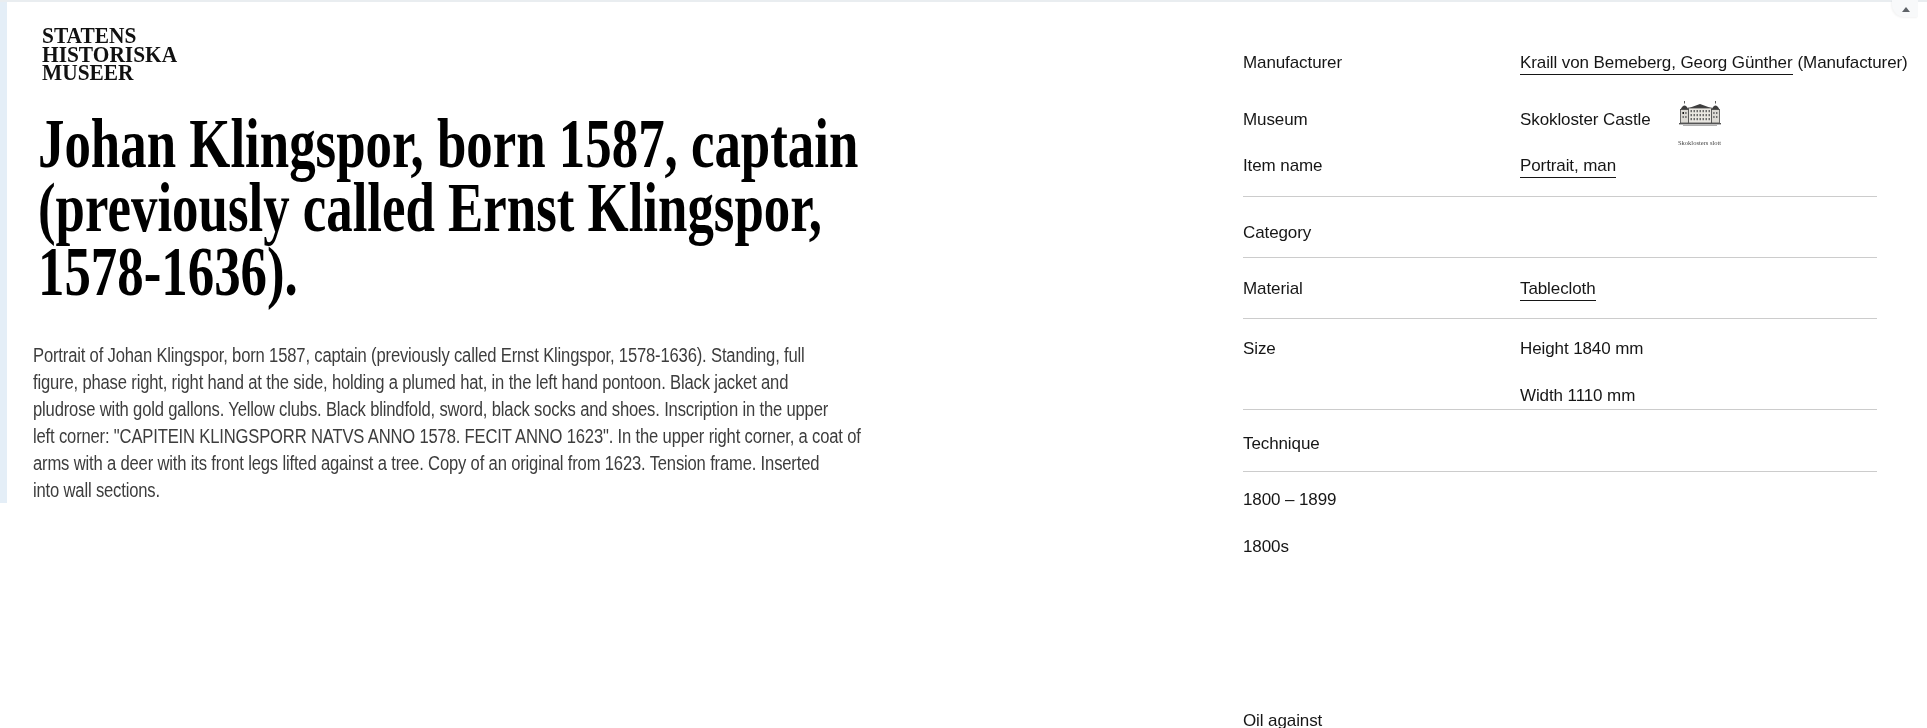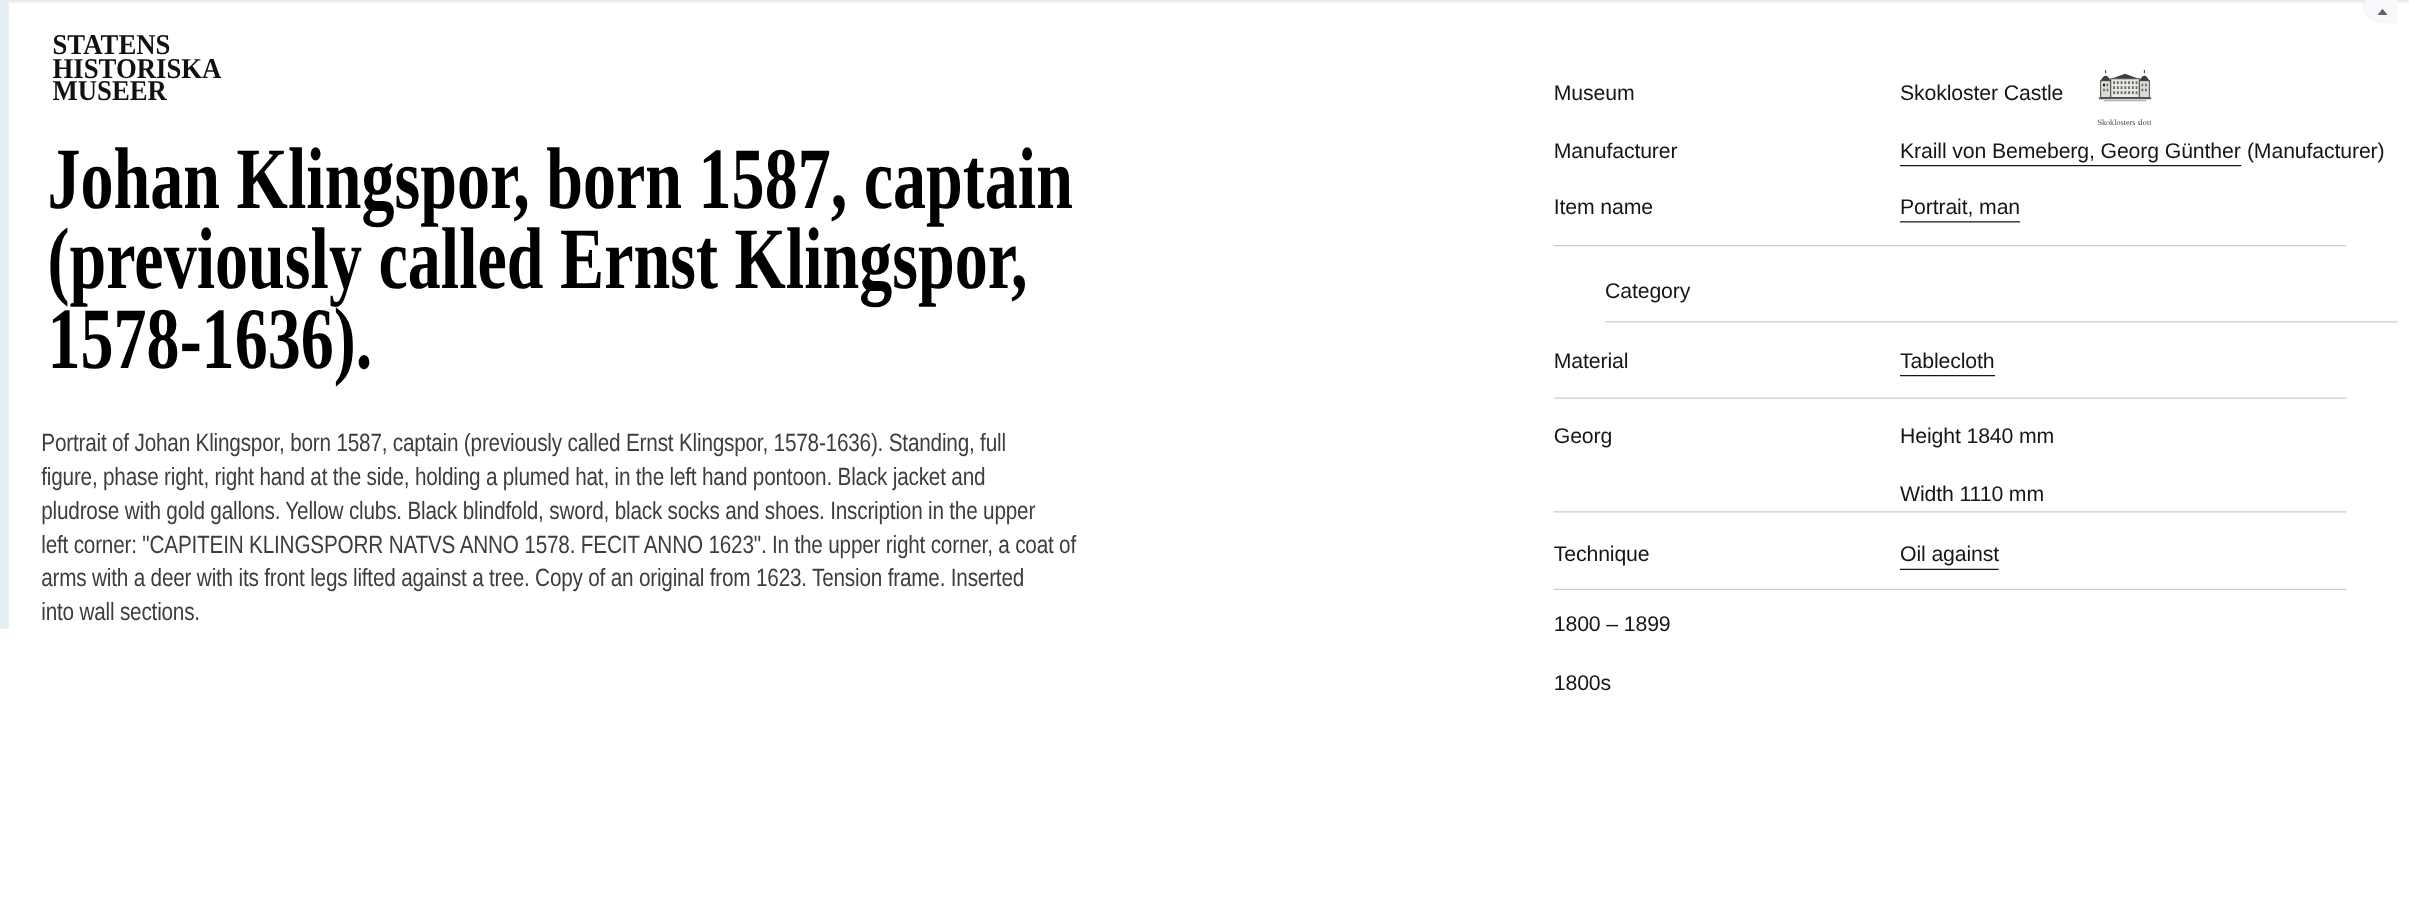--- a/index.html
+++ b/index.html
@@ -43,24 +43,24 @@
   .details{
     position:absolute;left:1243px;top:52px;width:634px;
     font-size:17px;line-height:22px;letter-spacing:-0.1px;color:var(--text-primary);
   }
   .detail-row{display:flex;align-items:flex-start;width:100%;}
   .detail-label{flex:0 0 277px;width:277px;}
   .detail-value{flex:1;white-space:nowrap;}
   .row-museum{padding-top:12px;height:58px;}
   .row-manufacturer{height:45px;}
   .row-item-name{height:42px;border-bottom:1px solid var(--divider);}
-  .row-category{padding-top:25px;height:61px;border-bottom:1px solid var(--divider);margin-left:41px;}
+  .row-category{padding-top:25px;height:61px;border-bottom:1px solid var(--divider);}
   .row-material{padding-top:20px;height:61px;border-bottom:1px solid var(--divider);}
   .row-size{padding-top:19px;height:91px;border-bottom:1px solid var(--divider);}
-  .row-technique{padding-top:23px;height:62px;border-bottom:1px solid var(--divider);}
+  .row-technique{padding-top:23px;height:62px;border-bottom:1px solid var(--divider);flex-direction:column;}
   .row-dating{padding-top:17px;}
   .value-line + .value-line{margin-top:25px;}
   .link-value{border-bottom:1px solid #161616;padding-bottom:2px;cursor:pointer;}
   .suffix{margin-left:5px;}
 
   .museum-wrap{display:flex;align-items:flex-start;}
   .castle-logo{margin-left:24px;margin-top:-8px;text-align:center;width:50px;cursor:pointer;}
   .castle-logo svg{display:block;margin:0 auto;}
   .castle-caption{
     font-family:"Liberation Serif",serif;font-size:6.5px;line-height:8px;color:#444;
@@ -101,20 +101,24 @@
   <div class="description">
       <div>Portrait of Johan Klingspor, born 1587, captain (previously called Ernst Klingspor, 1578-1636). Standing, full</div>
       <div>figure, phase right, right hand at the side, holding a plumed hat, in the left hand pontoon. Black jacket and</div>
       <div>pludrose with gold gallons. Yellow clubs. Black blindfold, sword, black socks and shoes. Inscription in the upper</div>
       <div>left corner: "CAPITEIN KLINGSPORR NATVS ANNO 1578. FECIT ANNO 1623". In the upper right corner, a coat of</div>
       <div>arms with a deer with its front legs lifted against a tree. Copy of an original from 1623. Tension frame. Inserted</div>
       <div>into wall sections.</div>
     </div>
 
   <div class="details">
+      <div class="detail-row row-manufacturer">
+        <div class="detail-label">Manufacturer</div>
+        <div class="detail-value"><span class="link-value">Kraill von Bemeberg, Georg Günther</span><span class="suffix">(Manufacturer)</span></div>
+      </div>
       <div class="detail-row row-museum">
         <div class="detail-label">Museum</div>
         <div class="detail-value museum-wrap">
           <span class="plain-value">Skokloster Castle</span>
   <span class="castle-logo">
     <svg width="44" height="28" viewBox="0 0 44 28">
 
       <polygon points="11,7 22,3 33,7" fill="#3d3d3d"></polygon>
 
       <rect x="10.5" y="7" width="23" height="15" fill="#e9e7e1" stroke="#4a4a4a" stroke-width="0.8"></rect>
@@ -159,37 +163,33 @@
       <rect x="35.2" y="15" width="1.4" height="2" fill="#6a6a6a"></rect>
               <rect x="38" y="15" width="1.4" height="2" fill="#6a6a6a"></rect>
 
       <rect x="1" y="22" width="42" height="1.4" fill="#555"></rect>
       <rect x="5" y="24.2" width="34" height="0.8" fill="#9a9a9a"></rect>
     </svg>
     <span class="castle-caption">Skoklosters slott</span>
   </span>
 </div>
       </div>
-      <div class="detail-row row-manufacturer">
-        <div class="detail-label">Manufacturer</div>
-        <div class="detail-value"><span class="link-value">Kraill von Bemeberg, Georg Günther</span><span class="suffix">(Manufacturer)</span></div>
-      </div>
       <div class="detail-row row-item-name">
         <div class="detail-label">Item name</div>
         <div class="detail-value"><span class="link-value">Portrait, man</span></div>
       </div>
       <div class="detail-row row-category">
         <div class="detail-label">Category</div>
       </div>
       <div class="detail-row row-material">
         <div class="detail-label">Material</div>
         <div class="detail-value"><span class="link-value">Tablecloth</span></div>
       </div>
       <div class="detail-row row-size">
-        <div class="detail-label">Georg</div>
+        <div class="detail-label">Size</div>
         <div class="detail-value">
           <div class="value-line">Height 1840 mm</div>
           <div class="value-line">Width 1110 mm</div>
         </div>
       </div>
       <div class="detail-row row-technique">
         <div class="detail-label">Technique</div>
         <div class="detail-value"><span class="link-value">Oil against</span></div>
       </div>
       <div class="detail-row row-dating">

